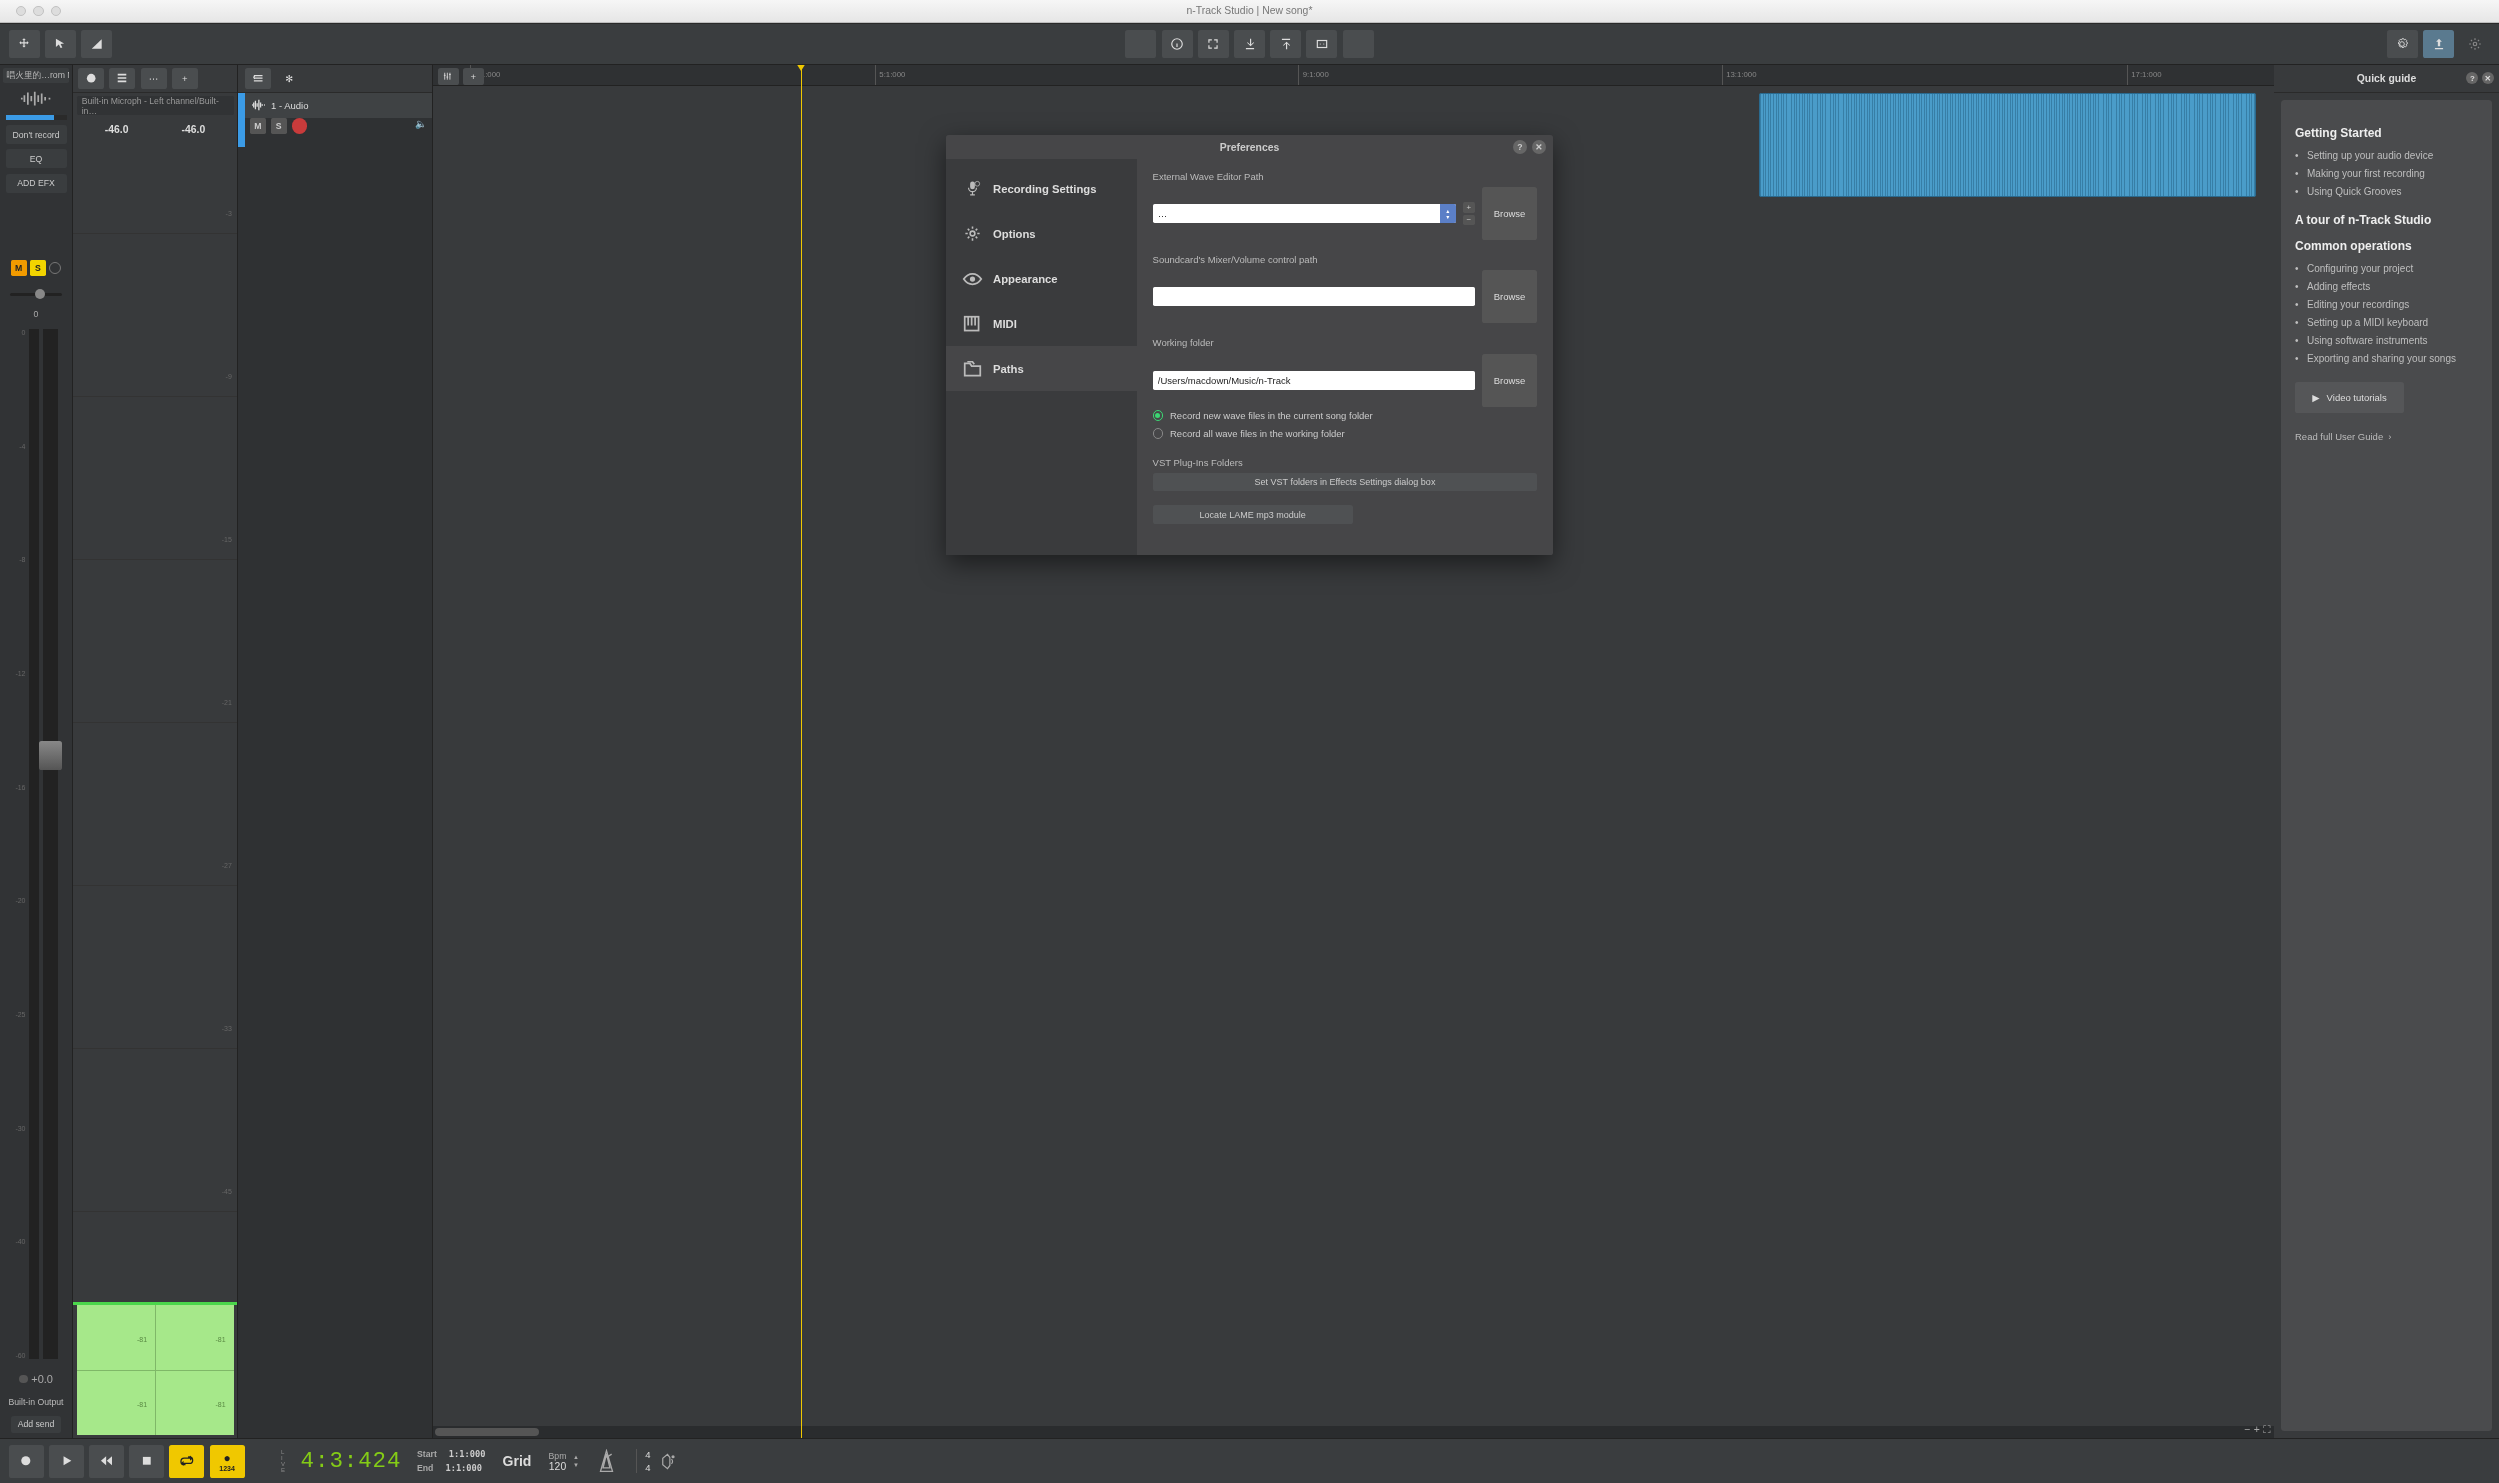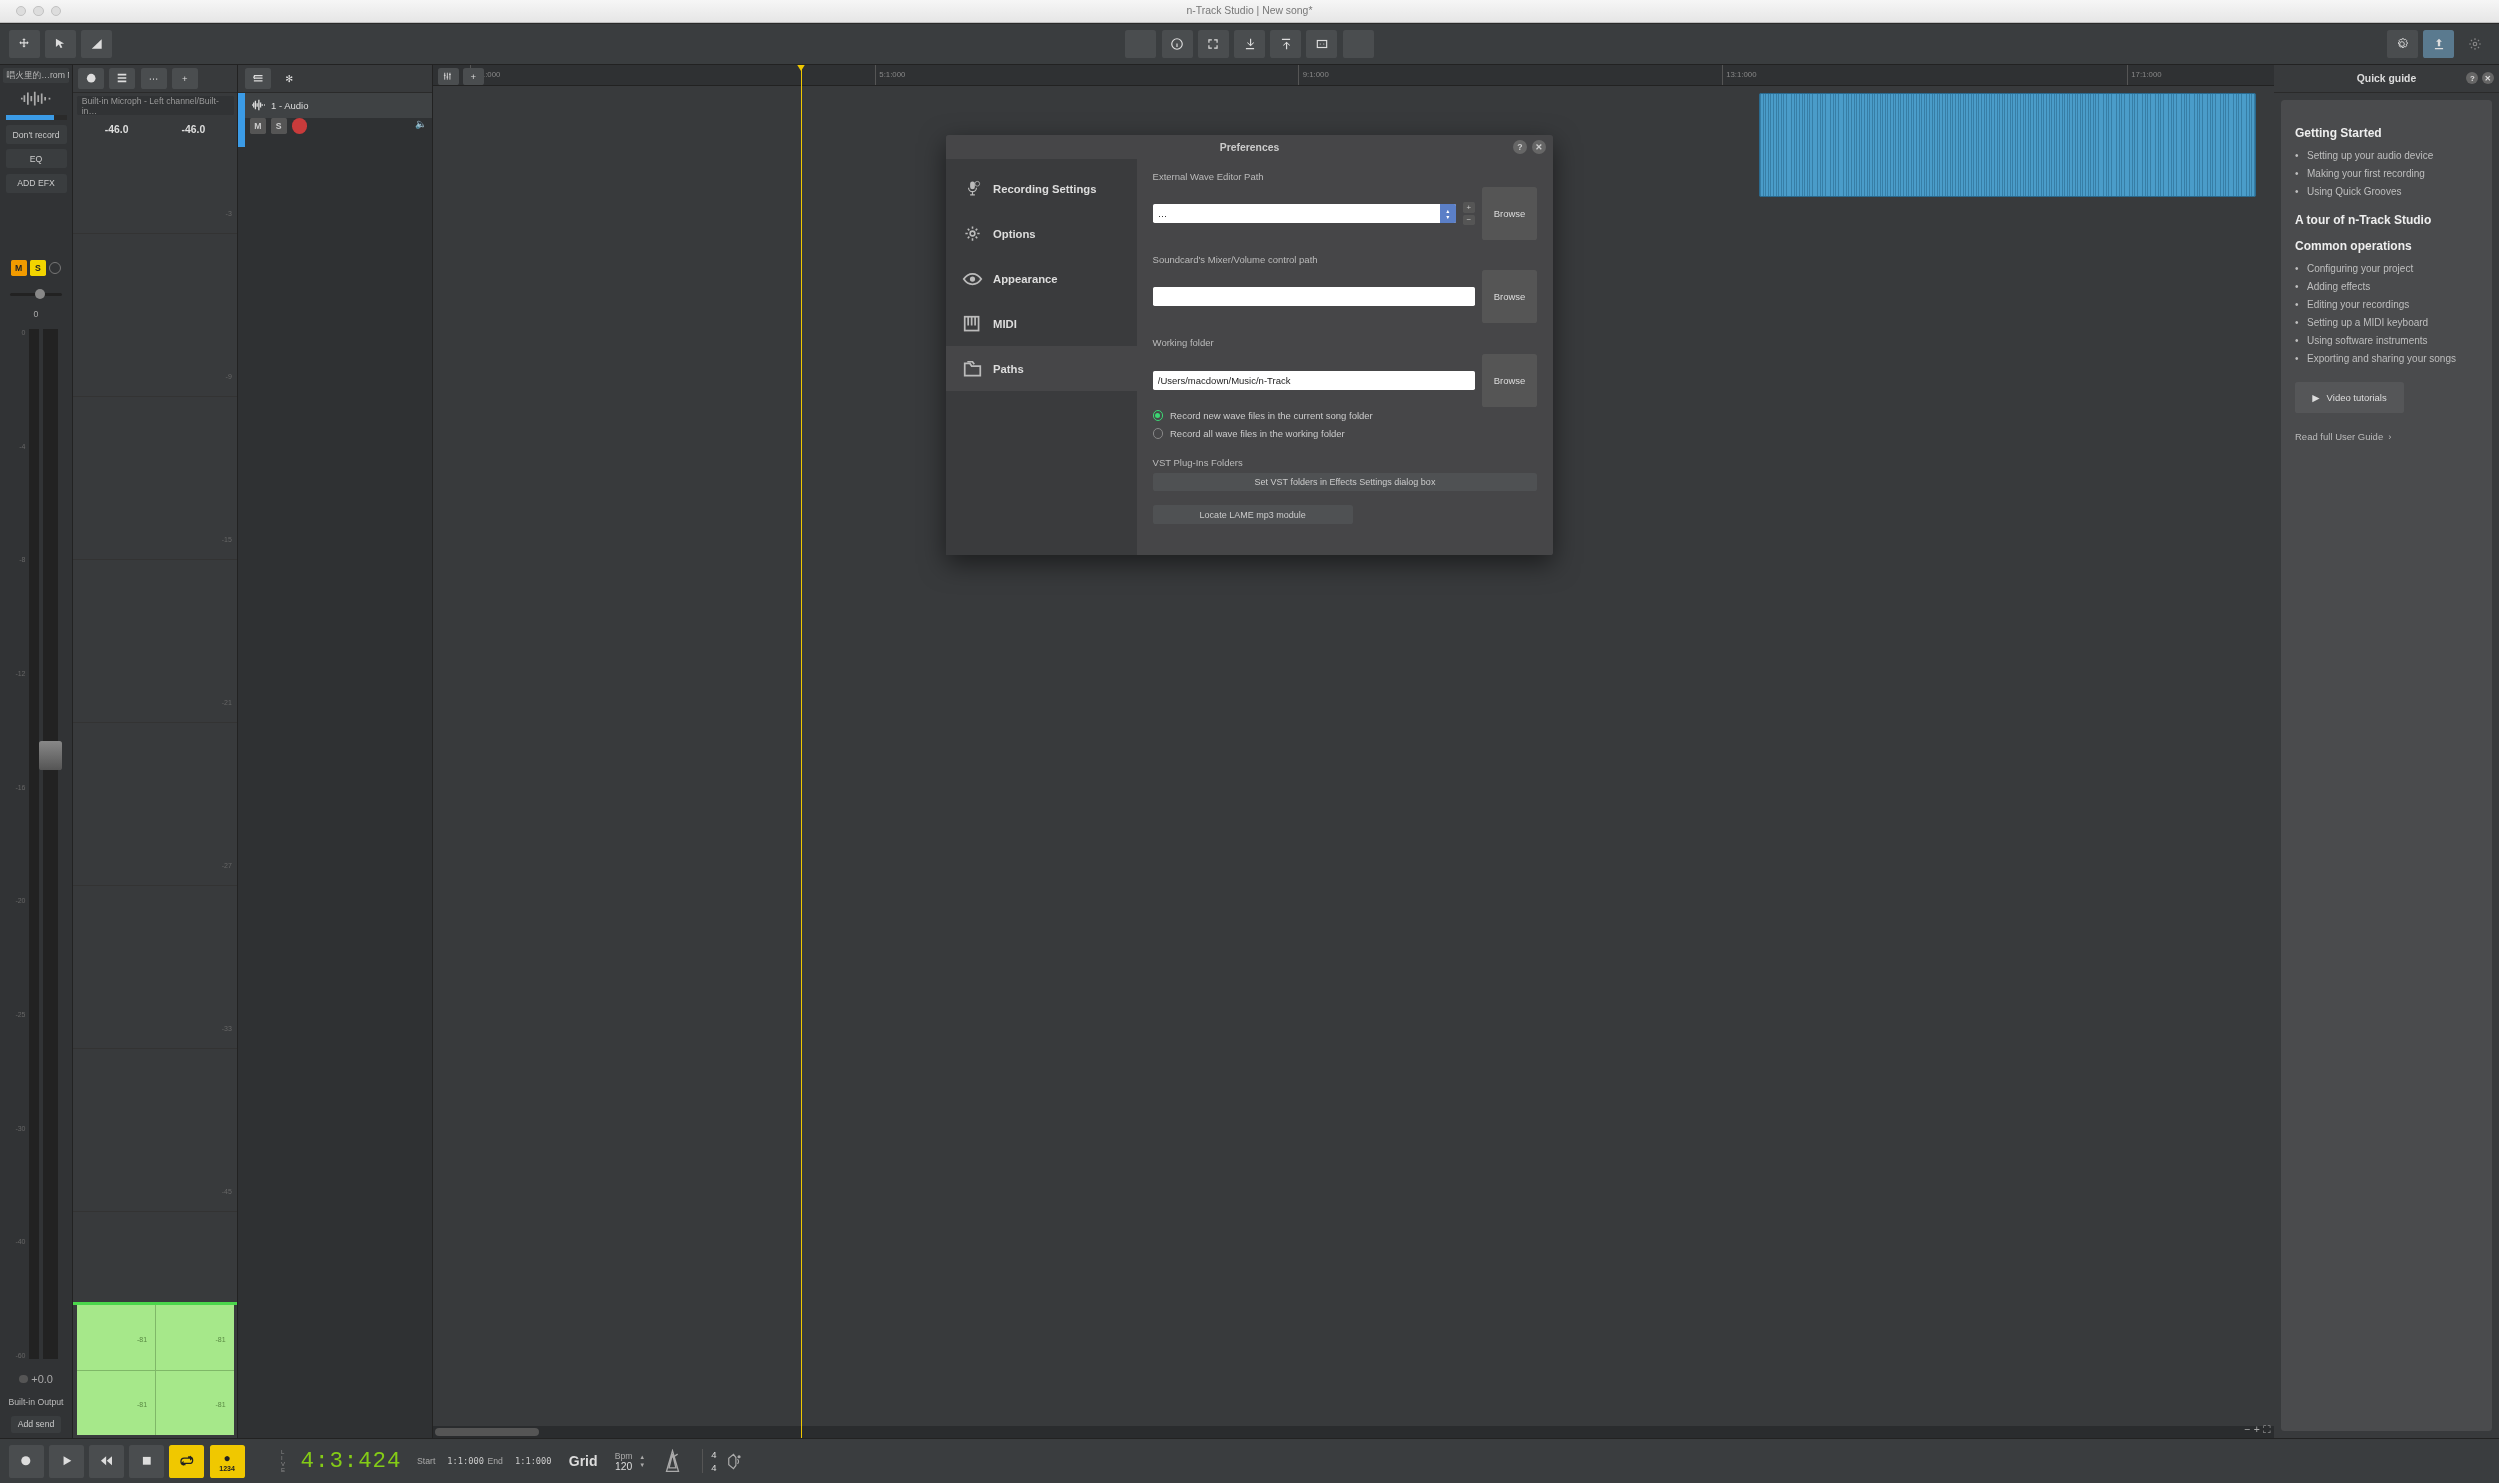--- a/index.html
+++ b/index.html
@@ -94,21 +94,21 @@
 .read-full { margin-top:17.3px; font-size:9.5px; color:#bbb; cursor:pointer; display:flex; align-items:center; gap:5px;}
 
 
 .transport { height:45px; background:#3a3d3f; display:flex; align-items:center; padding:0 8.7px; gap:5.2px; border-top:0.9px solid #222;}
 .trans-btn { width:35px; height:33px; background:#4a4d4f; border-radius:2.6px; display:flex; align-items:center; justify-content:center; cursor:pointer; color:#ddd;}
 .trans-btn.active { background:#f0c800; color:#222;}
 .trans-btn svg { width:15.6px; height:15.6px; fill:currentColor;}
 .counter-toggle { width:35px; height:33px; background:#f0c800; border-radius:2.6px; display:flex; align-items:center; justify-content:center; cursor:pointer;}
 .big-time { font-size:22.5px; font-weight:300; letter-spacing:0.9px; color:#84cc16; margin:0 10.4px; font-family:"Courier New",monospace;text-align:center;}
 .live-vert { display:flex; flex-direction:column; font-size:6px; color:#888; line-height:1;}
-.se-grid { display:flex; gap:3.5px; font-size:8.7px; color:#aaa;}
+.se-grid { display:flex; flex-direction:column; gap:3.5px; font-size:8.7px; color:#aaa;font-weight:bold;}
 .se-grid .row { display:flex; gap:12px; align-items:center;}
 .se-grid .val { color:#ccc; font-family:monospace;}
 .grid-label { font-size:14px; font-weight:bold; color:#ddd; margin:0 12px;}
 .bpm-box { display:flex; flex-direction:column; align-items:center; font-size:8.7px;}
 .bpm-box .lbl { color:#aaa;}
 .bpm-box .val { color:#ddd; font-size:10.4px;}
 .updown { display:flex; flex-direction:column; margin-left:3.5px;}
 .updown span { width:12px; height:8.7px; display:flex; align-items:center; justify-content:center; font-size:6px; color:#aaa; cursor:pointer;}
 .sig-box { display:flex; flex-direction:column; align-items:center; font-size:9.5px; color:#ddd; gap:1.7px; border-left:0.9px solid #555; padding-left:8.7px; margin-left:5.2px;}
 .metronome { width:24px; height:31px; display:flex; align-items:center; justify-content:center; margin:0 7px; cursor:pointer;}

